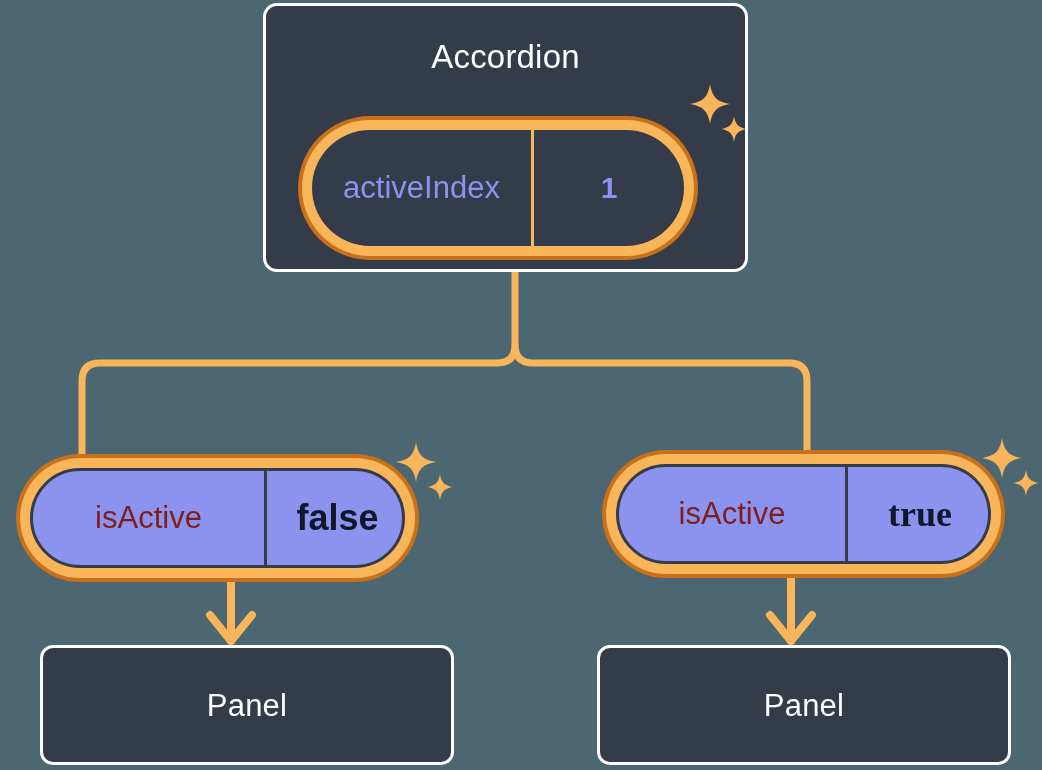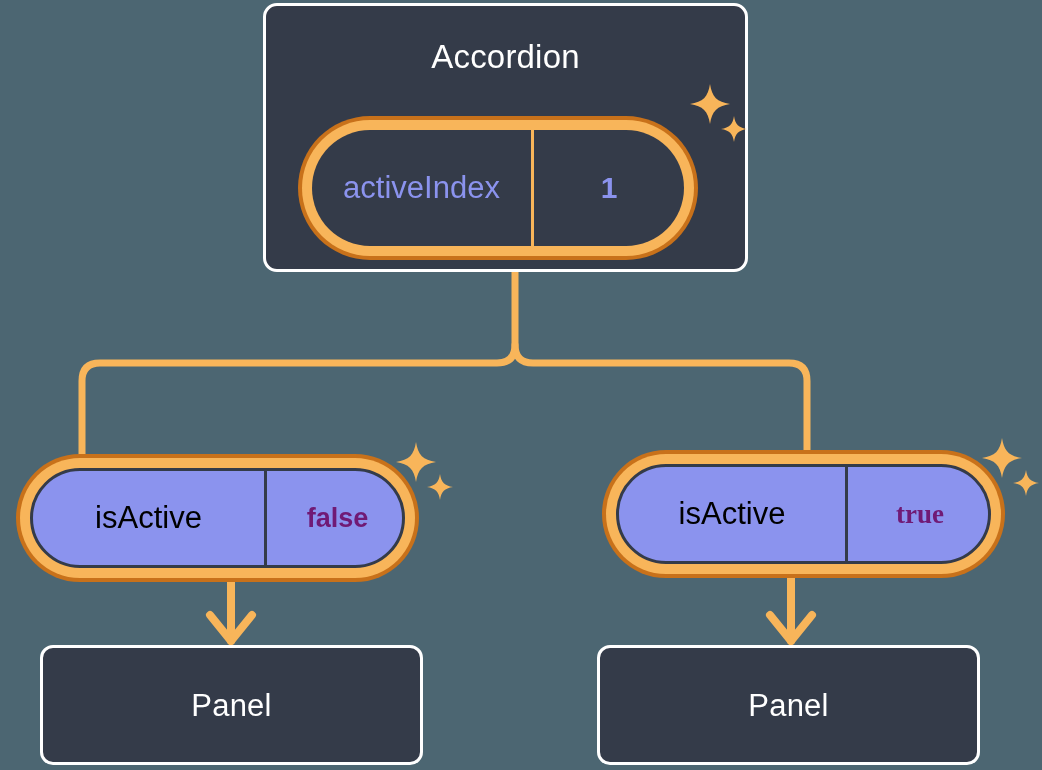--- a/index.html
+++ b/index.html
@@ -59,21 +59,21 @@
   #accordion-card {
     left: 263px;
     top: 3px;
     width: 485px;
     height: 269px;
     padding-top: 34px;
   }
 
   
   .panel-card {
-    width: 383px;
+    width: 414px;
     height: 120px;
     justify-content: center;
     border-radius: 13px;
   }
   #panel-card-left  { left: 40px;  top: 645px; }
   #panel-card-right { left: 597px; top: 645px; }
   .panel-card .card-title { font-size: 31px; }
 
   
   .pill-wrap {
@@ -147,32 +147,32 @@
   }
 
   
   .pill-light { width: 403px; height: 128px; }
   .pill-light .pill-body {
     background: #8b93ee;
     border: 3px solid #343b49;
   }
   .pill-light .pill-key {
     flex: 1 1 auto;
-    color: #000000;
+    color: #7f1d1d;
     font-size: 31px;
   }
   .pill-light .pill-divider {
     width: 3px;
     background: #343b49;
     flex: 0 0 3px;
   }
   .pill-light .pill-value {
     flex: 1 1 auto;
-    color: #701a75;
-    font-size: 27px;
+    color: #0f172a;
+    font-size: 36px;
   }
 
   #pill-isactive-left  { left: 16px;  top: 454px; }
   #pill-isactive-right { left: 602px; top: 450px; }
 
   #pill-isactive-left .pill-key   { width: 231px; flex: 0 0 231px; }
   #pill-isactive-left .pill-value { width: 141px; flex: 0 0 141px; }
 
   #pill-isactive-right .pill-key   { width: 226px; flex: 0 0 226px; }
   #pill-isactive-right .pill-value { width: 144px; flex: 0 0 144px; font-family: Liberation Serif, serif; }

